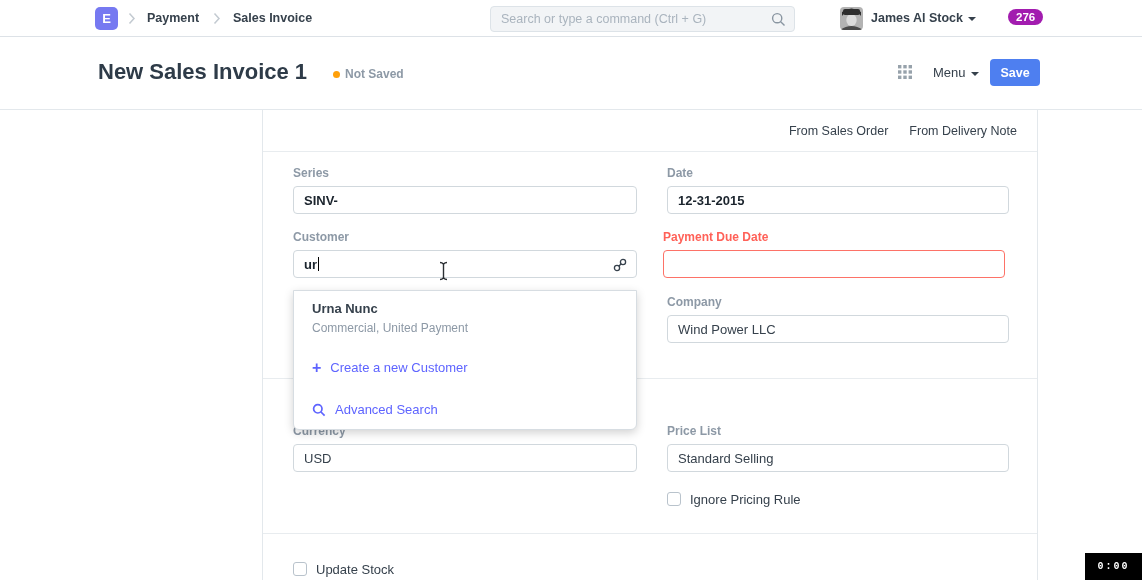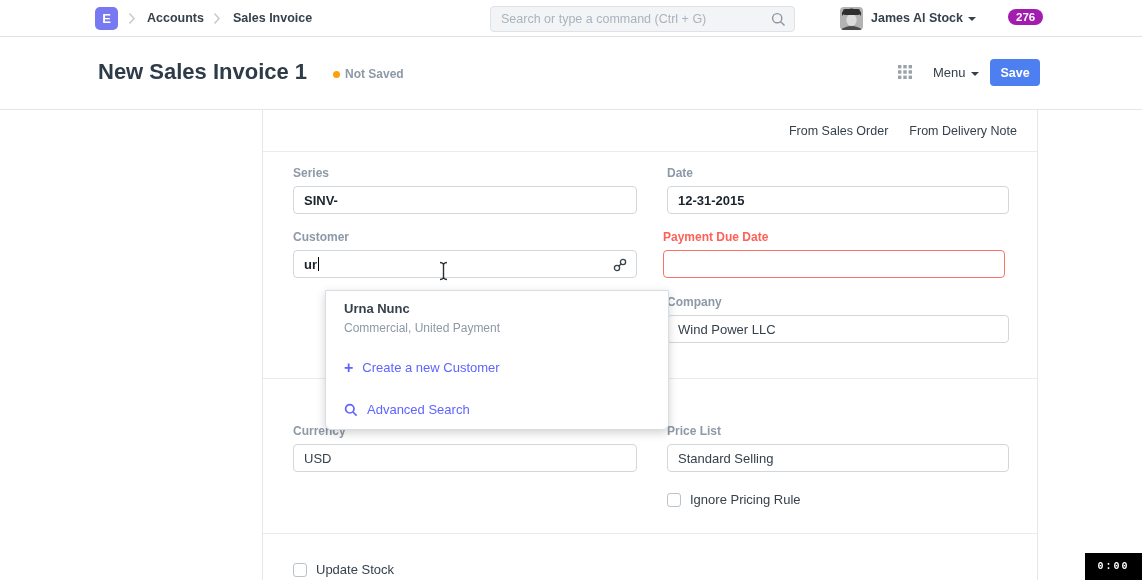--- a/index.html
+++ b/index.html
@@ -63,29 +63,29 @@
   .fg input, .fake-input { width:100%; height:28px; border:1px solid #d1d8dd; border-radius:4px;
     padding:0 10px; font-size:13px; color:#36414c; background:#fff; outline:none;
     font-family:"Liberation Sans", sans-serif; }
   .bold-value input { font-weight:bold; color:#1b242d; }
   .fg.error label { color:#ff6158; }
   .fg.error input { border-color:#fd7267; }
   .fake-input { position:relative; display:flex; align-items:center; }
   .fake-input .typed { font-weight:bold; color:#1b242d; }
   .input-caret { width:1px; height:14px; background:#000; margin-left:1px; }
   .link-icon { position:absolute; right:9px; top:7px; }
-  .checkbox-row { position:absolute; display:flex; align-items:flex-end; gap:9px;
+  .checkbox-row { position:absolute; display:flex; align-items:flex-start; gap:9px;
     cursor:pointer; }
   .checkbox { width:14px; height:14px; border:1px solid #b9c3cc; border-radius:3px;
     background:#fff; flex:0 0 auto; }
   .checkbox-row span { font-size:13px; color:#36414c; }
   
   .dropdown { position:absolute; left:30px; top:180px; width:344px; height:140px;
     background:#fff; border:1px solid #d7dde2; border-radius:0 0 6px 6px; z-index:5;
-    box-shadow:0 3px 10px rgba(0,0,0,0.18);margin-left:32px; }
+    box-shadow:0 3px 10px rgba(0,0,0,0.18); }
   .dd-result { padding:10px 18px 0 18px; cursor:pointer; }
   .dd-title { font-size:13px; font-weight:bold; color:#36414c; }
   .dd-sub { font-size:12px; color:#8d99a6; margin-top:5px; }
   .dd-action { position:absolute; left:18px; display:flex; align-items:center; gap:9px;
     color:#5e64ff; font-size:13px; cursor:pointer; }
   .dd-plus { font-size:16px; font-weight:bold; line-height:13px; }
   
   .timer { position:absolute; right:0; bottom:0; width:57px; height:27px; background:#000;
     color:#fff; display:flex; align-items:center; justify-content:center;
     font-family:"Liberation Mono", monospace; font-size:10px; font-weight:bold;
@@ -95,21 +95,21 @@
 </head>
 <body>
 
 <div class="screen">
 
   <div class="navbar">
     <div class="logo">E</div>
     <svg class="crumb-sep" style="left:128px;" width="8" height="13" viewBox="0 0 8 13">
       <polyline points="1.5,1.5 6,6.5 1.5,11.5" fill="none" stroke="#c3cad1" stroke-width="1.5"></polyline>
     </svg>
-    <div class="crumb" style="left:147px;">Accounts</div>
+    <div class="crumb" style="left:147px;">Payment</div>
     <svg class="crumb-sep" style="left:213px;" width="8" height="13" viewBox="0 0 8 13">
       <polyline points="1.5,1.5 6,6.5 1.5,11.5" fill="none" stroke="#c3cad1" stroke-width="1.5"></polyline>
     </svg>
     <div class="crumb" style="left:233px;">Sales Invoice</div>
 
     <div class="search-wrap">
       <input type="text" placeholder="Search or type a command (Ctrl + G)" style="">
       <svg class="search-icon" width="15" height="15" viewBox="0 0 15 15">
         <circle cx="6.2" cy="6.2" r="4.6" fill="none" stroke="#8995a1" stroke-width="1.4"></circle>
         <line x1="9.7" y1="9.7" x2="13.5" y2="13.5" stroke="#8995a1" stroke-width="1.4"></line>

